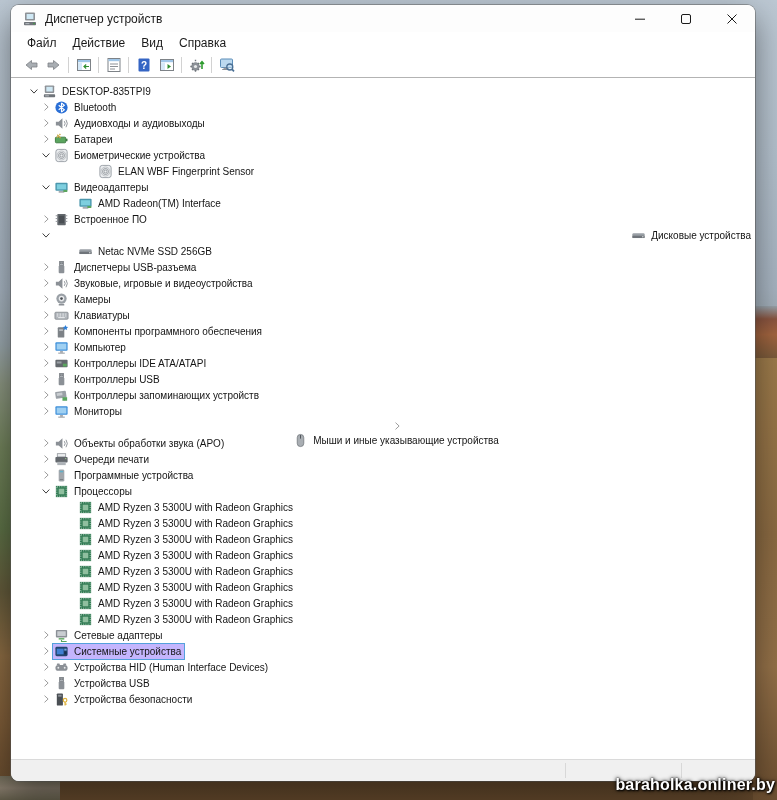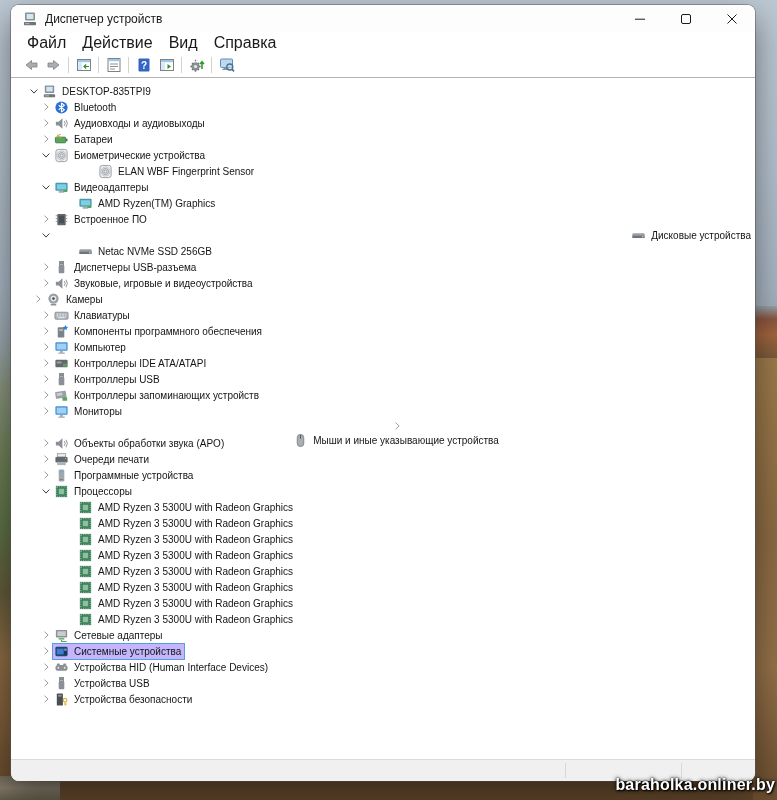--- a/index.html
+++ b/index.html
@@ -33,21 +33,21 @@
     position:absolute;left:11px;top:5px;width:744px;height:776px;
     background:#ffffff;border-radius:8px;
     box-shadow:0 12px 32px rgba(0,0,0,.45),0 0 0 1px rgba(110,110,110,.55);
     display:flex;flex-direction:column;overflow:hidden;
   }
   .titlebar{height:27px;flex:none;display:flex;align-items:center;padding-left:11px;background:#fdfdfd;}
   .title-icon{width:16px;height:16px;margin-right:7px;flex:none;}
   .title-text{font-size:12px;color:#191919;}
   .win-controls{margin-left:auto;display:flex;height:100%;}
   .win-btn{width:46px;display:flex;align-items:center;justify-content:center;}
-  .menubar{height:21px;flex:none;display:flex;align-items:center;padding-left:8px;font-size:16px;color:#1a1a1a;}
+  .menubar{height:21px;flex:none;display:flex;align-items:center;padding-left:8px;font-size:12px;color:#1a1a1a;}
   .menu-item{padding:2px 8px;}
   .toolbar{height:24px;flex:none;display:flex;align-items:center;padding-left:8px;border-bottom:1px solid #b3b3b3;}
   .tb-btn{width:23px;height:20px;display:flex;align-items:center;justify-content:center;flex:none;}
   .tb-sep{width:1px;height:16px;background:#d2d2d2;margin:0 3px;flex:none;}
   .content{flex:1;background:#fff;overflow:hidden;padding-top:5px;}
   
   .row{display:flex;align-items:center;height:16px;font-size:10px;color:#141414;white-space:nowrap;}
   .chev{width:13px;height:13px;flex:none;display:flex;align-items:center;justify-content:center;}
   .selbox{display:flex;align-items:center;padding:0 3px 0 1px;border:1px solid transparent;}
   .row.selected .selbox{background:#c4b5fd;border:1px solid #55a0dc;}
@@ -313,21 +313,21 @@
           <span class="chev"></span>
           <span class="selbox">
             <span class="ticon">
               <svg viewBox="0 0 16 16" width="15" height="15">
                 <rect x="1.5" y="3" width="13" height="8.5" rx="1" fill="#4b97ad"></rect>
                 <rect x="3" y="4.5" width="10" height="5.5" fill="#7ecfdf"></rect>
                 <rect x="5" y="12" width="6" height="1.4" fill="#8b9096"></rect>
                 <rect x="10" y="10.6" width="4.2" height="2.2" fill="#5aa55e"></rect>
               </svg>
             </span>
-            <span class="lbl">AMD Ryzen(TM) Graphics</span>
+            <span class="lbl">AMD Radeon(TM) Interface</span>
           </span>
         </div>
         <div class="row" style="padding-left: 28px;">
           <span class="chev">
             <svg viewBox="0 0 16 16" width="12" height="12">
               <path d="M6 3.5 L10.8 8 L6 12.5" stroke="#9a9a9a" stroke-width="1.3" fill="none"></path>
             </svg>
           </span>
           <span class="selbox">
             <span class="ticon">
@@ -396,21 +396,21 @@
           <span class="selbox">
             <span class="ticon">
               <svg viewBox="0 0 16 16" width="15" height="15">
                 <path d="M2 6 H5 L9 2.5 V13.5 L5 10 H2 Z" fill="#8b9096"></path>
                 <path d="M11 5.5 q1.8 2.5 0 5 M12.8 4 q2.8 4 0 8" stroke="#8b9096" stroke-width="1" fill="none"></path>
               </svg>
             </span>
             <span class="lbl">Звуковые, игровые и видеоустройства</span>
           </span>
         </div>
-        <div class="row" style="padding-left: 20px;">
+        <div class="row" style="padding-left: 28px;">
           <span class="chev">
             <svg viewBox="0 0 16 16" width="12" height="12">
               <path d="M6 3.5 L10.8 8 L6 12.5" stroke="#9a9a9a" stroke-width="1.3" fill="none"></path>
             </svg>
           </span>
           <span class="selbox">
             <span class="ticon">
               <svg viewBox="0 0 16 16" width="15" height="15">
                 <circle cx="8" cy="7" r="5.5" fill="#9aa0a6"></circle>
                 <circle cx="8" cy="7" r="3" fill="#e8eaec"></circle>

